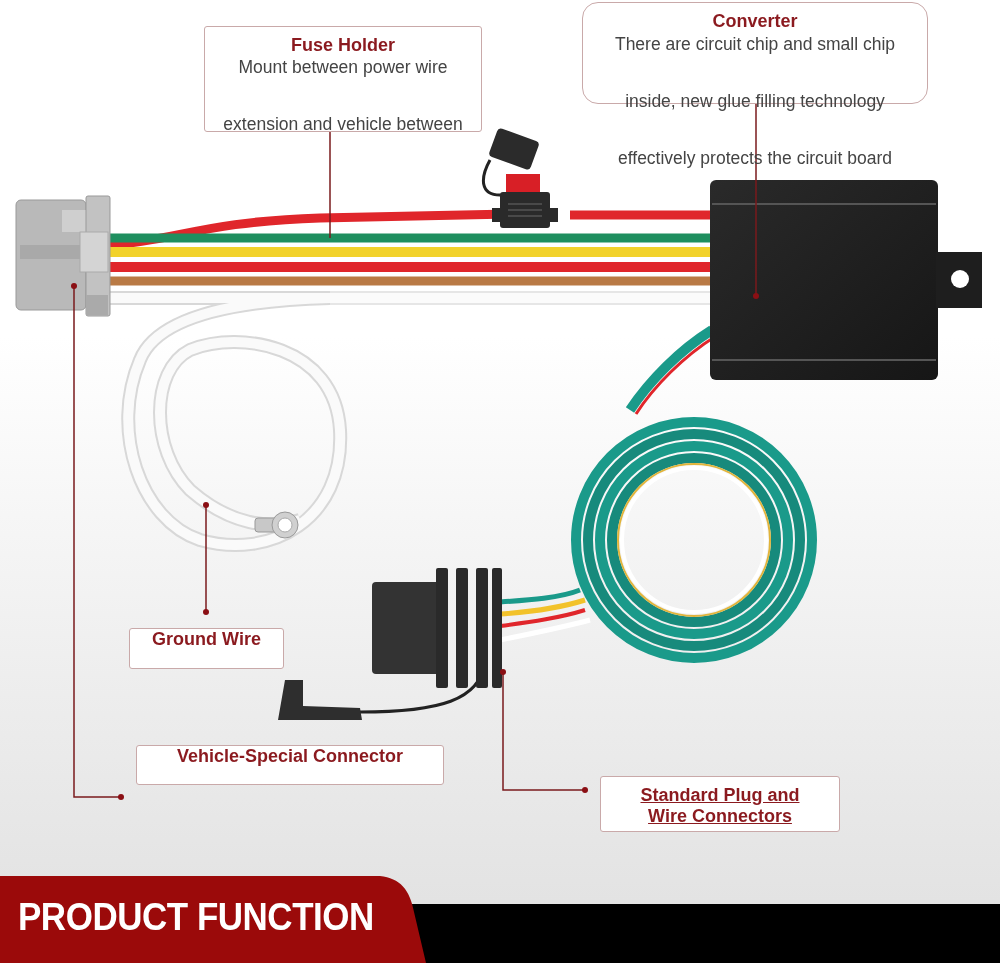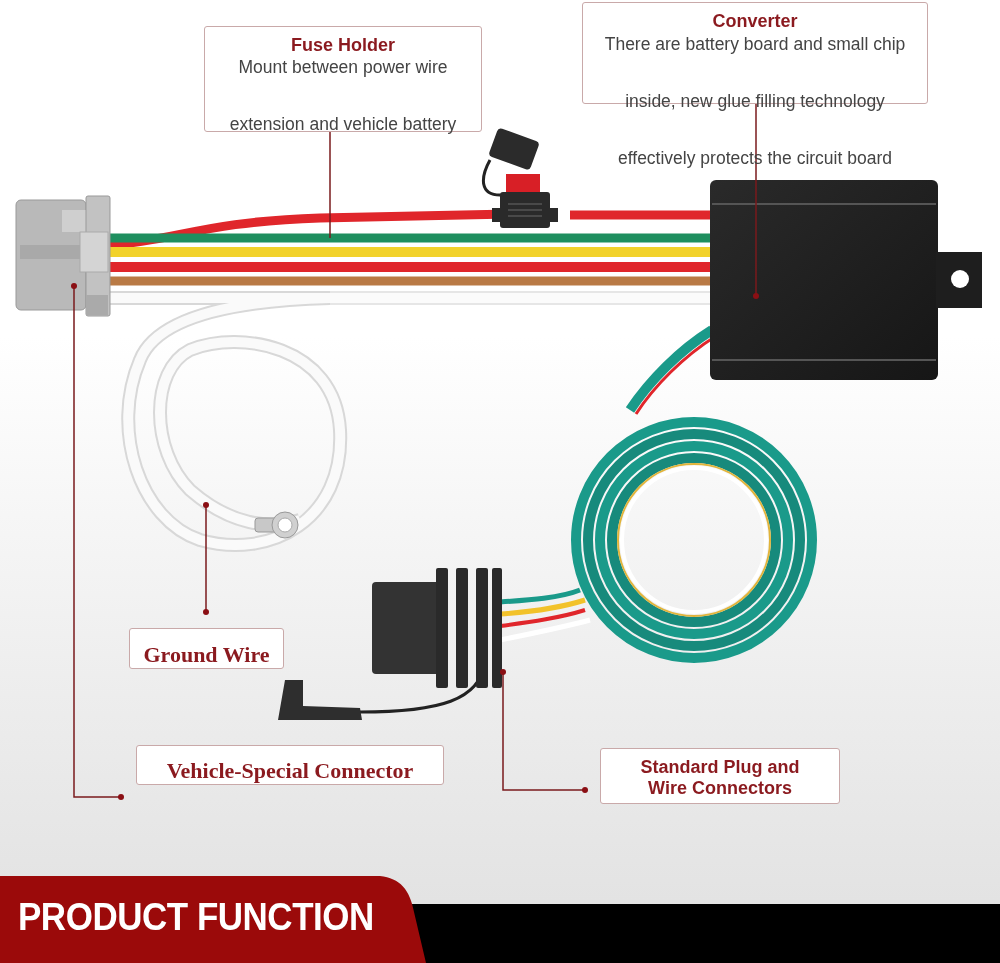--- a/index.html
+++ b/index.html
@@ -9,21 +9,21 @@
       font-family: "Liberation Sans", sans-serif;
     }
     .stage { position: absolute; left: 0; top: 0; width: 1000px; height: 963px; }
     .label-box {
       position: absolute; background: #ffffff; border: 1px solid #c9a9a9;
       border-radius: 3px; text-align: center; box-sizing: border-box;
       color: #8b1a1f; font-weight: bold;
     }
     .label-title { color: #8b1a1f; font-weight: bold; font-size: 18px; }
     .label-desc { color: #444444; font-weight: normal; font-size: 17.5px; line-height: 21px; margin-top: 36px; }
-    .simple-label { font-size: 22px; display: flex; align-items: flex-end; justify-content: center; font-family: Liberation Serif, serif; }
+    .simple-label { font-size: 18px; display: flex; align-items: flex-start; justify-content: center; }
     .footer { position: absolute; left: 0; top: 872px; width: 1000px; height: 91px; }
     .footer-title {
       position: absolute; left: 18px; top: 896px; color: #ffffff; font-weight: bold;
       font-size: 38px; letter-spacing: -0.5px; transform: scaleX(0.92); transform-origin: left center;
       font-family: "Liberation Sans", sans-serif;
     }
   </style>
 </head>
 <body>
 
@@ -126,39 +126,39 @@
       <circle cx="74" cy="286" r="3"></circle>
       <circle cx="121" cy="797" r="3"></circle>
       <circle cx="503" cy="672" r="3"></circle>
       <circle cx="585" cy="790" r="3"></circle>
     </g>
   </svg>
 
   <div class="label-box" style="left:204px;top:26px;width:278px;height:106px;padding-top:8px;">
     <div class="label-title">Fuse Holder</div>
     <div class="label-desc" style="margin-top:1px;">Mount between power wire</div>
-    <div class="label-desc">extension and vehicle battery</div>
+    <div class="label-desc">extension and vehicle between</div>
   </div>
 
-  <div class="label-box" style="left:582px;top:2px;width:346px;height:102px;padding-top:8px;">
+  <div class="label-box" style="left:582px;top:2px;width:346px;height:102px;padding-top:8px;border-radius:16px;">
     <div class="label-title">Converter</div>
-    <div class="label-desc" style="margin-top:2px;">There are battery board and small chip</div>
+    <div class="label-desc" style="margin-top:2px;">There are circuit chip and small chip</div>
     <div class="label-desc">inside, new glue filling technology</div>
     <div class="label-desc">effectively protects the circuit board</div>
   </div>
 
   <div class="label-box simple-label" style="left:129px;top:628px;width:155px;height:41px;">
     <span>Ground Wire</span>
   </div>
 
   <div class="label-box simple-label" style="left:136px;top:745px;width:308px;height:40px;">
     <span>Vehicle-Special Connector</span>
   </div>
 
-  <div class="label-box" style="left:600px;top:748px;width:240px;height:56px;padding-top:8px;font-size:18px;line-height:21px;">
+  <div class="label-box" style="left:600px;top:776px;width:240px;height:56px;padding-top:8px;font-size:18px;line-height:21px;text-decoration:underline;">
     <div>Standard Plug and</div>
     <div>Wire Connectors</div>
   </div>
 
   <svg class="footer" width="1000" height="91" viewBox="0 0 1000 91">
     <rect x="0" y="32" width="1000" height="59" fill="#000000"></rect>
     <path d="M0,4 L380,4 C400,6 410,18 414,40 L426,91 L0,91 Z" fill="#9b0a0a"></path>
   </svg>
   <div class="footer-title">PRODUCT FUNCTION</div>
 </div>

